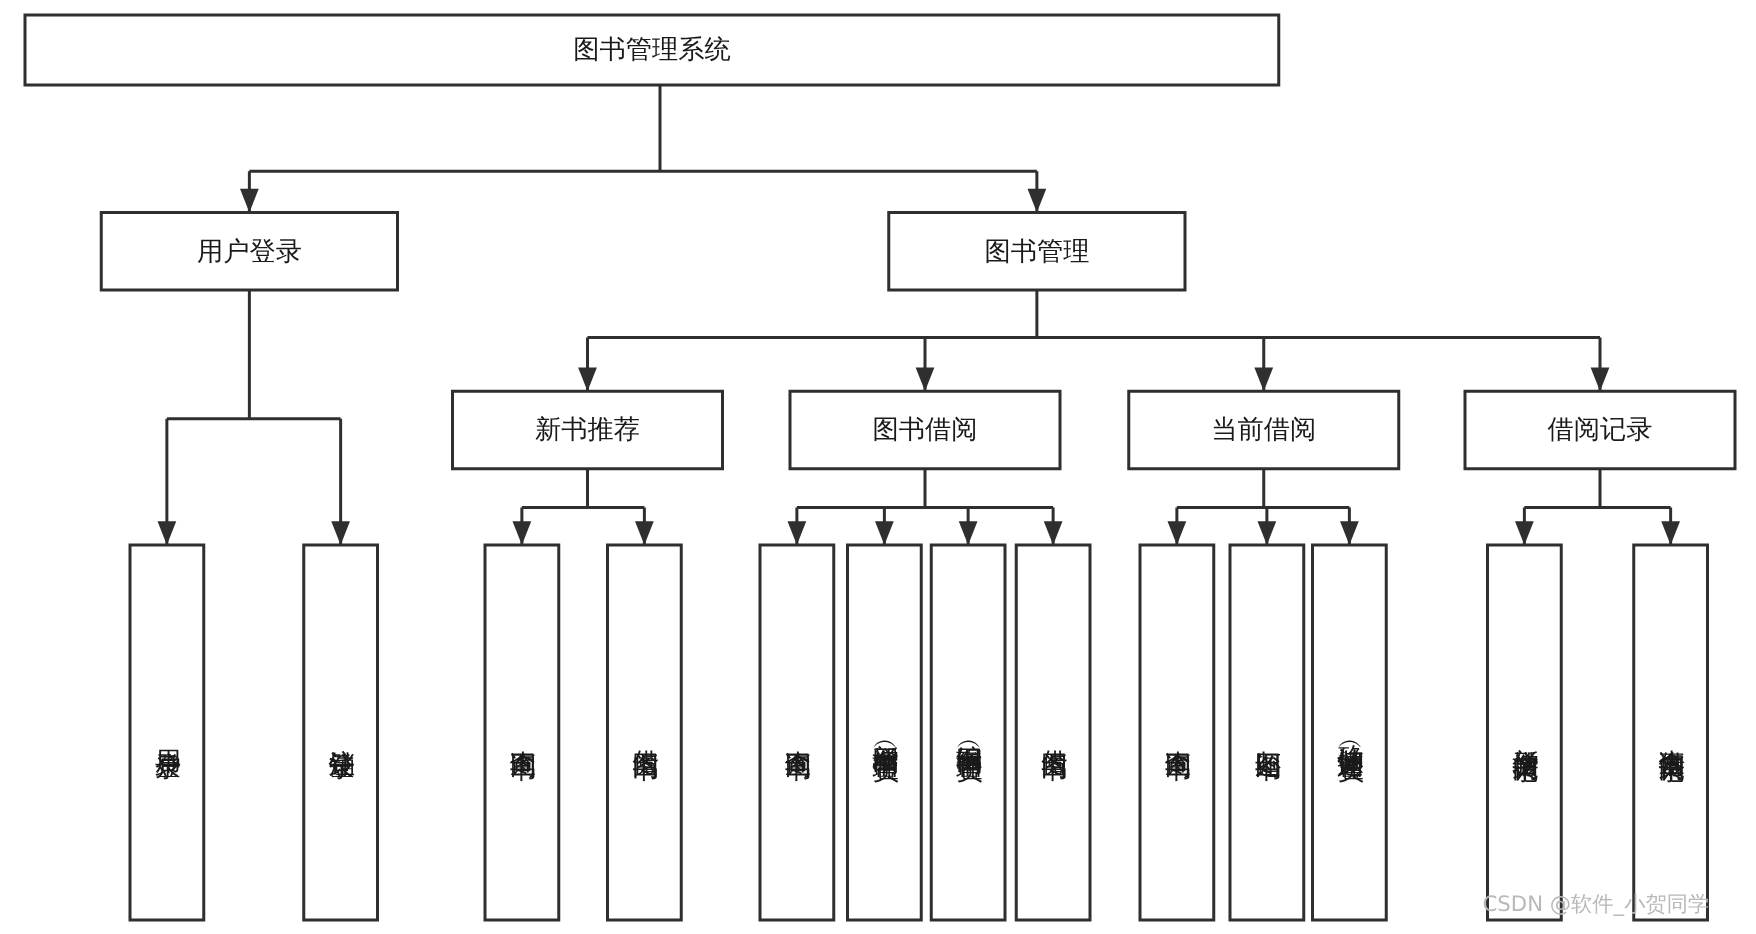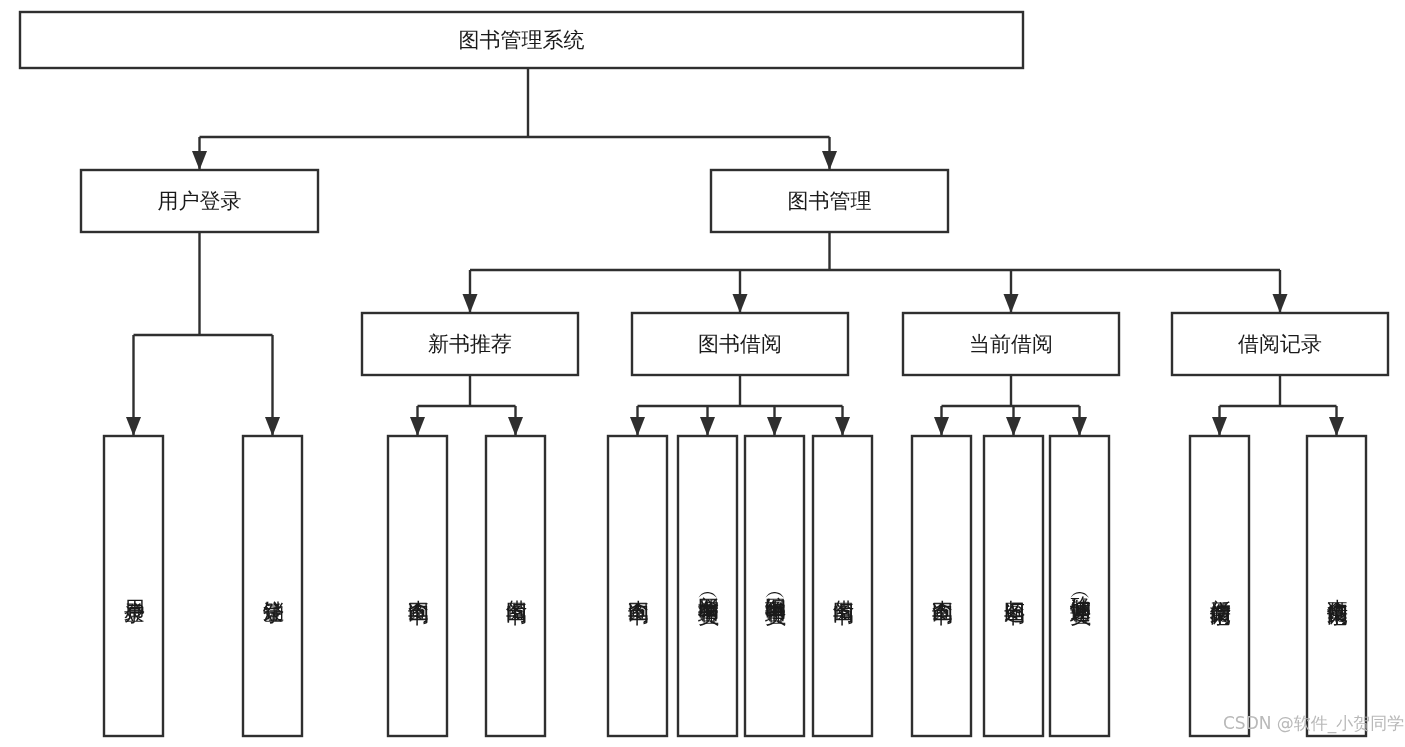--- a/index.html
+++ b/index.html
@@ -62,21 +62,20 @@
     pointer-events: none;
   }
   .watermark {
     position: absolute;
     color: #b9b9b9;
     font-size: 17px;
     font-family: "DejaVu Sans", "Liberation Sans", sans-serif;
     white-space: nowrap;
     left: 1186px;
     top: 712px;
-    margin-left: 37px;
   }
 </style>
 </head>
 <body>
 
 <div id="diagram-root">
 
   <svg class="flow-canvas" viewBox="0 0 1405 747">
     <g id="connectors-layer">
         <line class="connector" x1="528" y1="68" x2="528" y2="137"></line>

